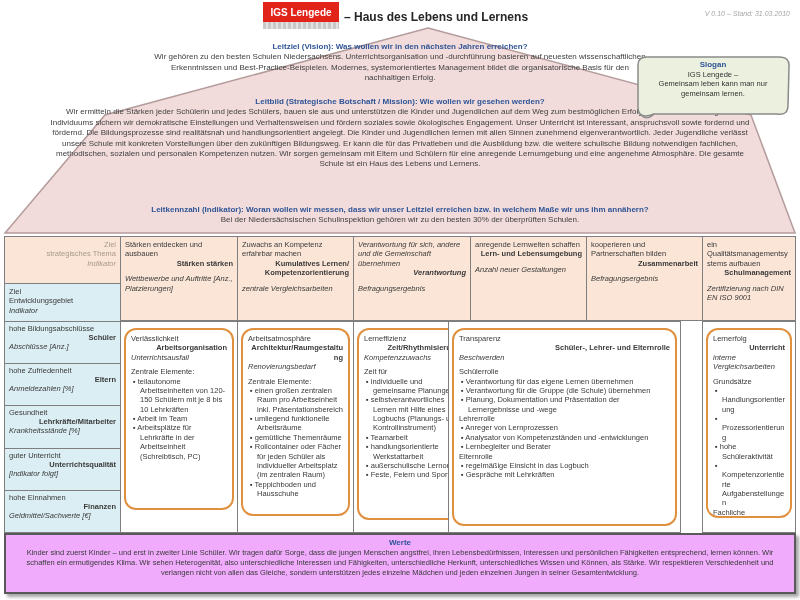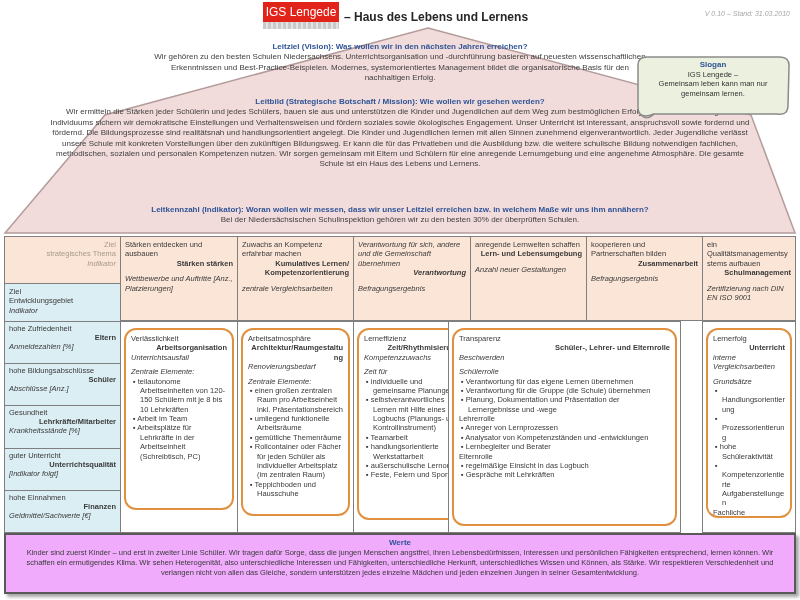--- a/index.html
+++ b/index.html
@@ -11,21 +11,21 @@
     --grid:#7f7f7f;
     --orange:#e0913f;
     --red:#e2231a;
     --ink:#3a3a3a;
   }
   html,body{margin:0;padding:0;background:#fff;}
   .page{position:relative;width:800px;height:600px;background:#fff;overflow:hidden;
         font-family:"Liberation Sans",sans-serif;color:var(--ink);}
   
   .logo{position:absolute;left:263px;top:2px;width:76px;height:20px;background:var(--red);
-        color:#fff;font-weight:normal;font-size:12px;display:flex;align-items:center;justify-content:center;}
+        color:#fff;font-weight:bold;font-size:10px;display:flex;align-items:center;justify-content:center;}
   .logo-sub{position:absolute;left:263px;top:22px;width:76px;height:7px;
         background:repeating-linear-gradient(90deg,#c9c9c9 0 3px,#e3e3e3 3px 5px);}
   .doc-title{position:absolute;left:344px;top:10px;font-size:12px;font-weight:bold;color:#262626;}
   .version{position:absolute;right:10px;top:10px;font-size:7px;font-style:italic;color:#a6a6a6;}
   
   .house-svg{position:absolute;left:0;top:0;}
   .house-text{position:absolute;text-align:center;line-height:1.3;}
   .house-head{color:var(--blue);font-weight:bold;font-size:8px;}
   .house-body{font-size:8px;color:#404040;}
   .leitziel{top:42px;left:150px;width:500px;}
@@ -58,21 +58,21 @@
   .scell{flex:1;box-sizing:border-box;border:1px solid var(--grid);background:var(--lblue);
          padding:2px 4px;font-size:7.5px;line-height:1.2;overflow:hidden;}
   .scell + .scell{margin-top:-1px;}
   .scell .cell-ind{margin-top:0;}
   
   .bcell{top:321px;height:212px;background:#fff;padding:0;}
   .sbox{box-sizing:border-box;margin:6px 3px 0 3px;border:2px solid var(--orange);border-radius:12px;
         padding:4px 5px;font-size:7.5px;line-height:1.25;overflow:hidden;}
   .box-title{font-weight:bold;text-align:right;}
   .box-ind{font-style:italic;}
-  .box-lead{margin-top:5px;font-style:italic;}
+  .box-lead{margin-top:5px;}
   .sbox ul{margin:0;padding:0 0 0 2px;list-style:none;}
   .sbox li{padding-left:7px;text-indent:-7px;}
   .sbox li::before{content:"▪ ";}
   
   .werte{position:absolute;left:4px;top:533px;width:792px;height:61px;box-sizing:border-box;
          background:#f0abfc;border:2px solid #595959;box-shadow:3px 3px 3px rgba(0,0,0,0.35);
          text-align:center;padding:3px 8px;font-size:7.5px;line-height:1.3;}
   .werte-title{color:var(--blue);font-weight:bold;font-size:8px;}
 </style>
 </head>
@@ -153,28 +153,28 @@
     <div class="cell-ind">Befragungsergebnis</div>
   </div>
   <div class="cell hcell c6">
     <div>ein Qualitätsmanagementsystems aufbauen</div>
     <div class="cell-title">Schulmanagement</div>
     <div class="cell-ind">Zertifizierung nach DIN EN ISO 9001</div>
   </div>
 
   <div class="sidebar">
     <div class="scell">
+      <div>hohe Bildungsabschlüsse</div>
+      <div class="cell-title">Schüler</div>
+      <div class="cell-ind">Abschlüsse [Anz.]</div>
+    </div>
+    <div class="scell">
       <div>hohe Zufriedenheit</div>
       <div class="cell-title">Eltern</div>
       <div class="cell-ind">Anmeldezahlen [%]</div>
-    </div>
-    <div class="scell">
-      <div>hohe Bildungsabschlüsse</div>
-      <div class="cell-title">Schüler</div>
-      <div class="cell-ind">Abschlüsse [Anz.]</div>
     </div>
     <div class="scell">
       <div>Gesundheit</div>
       <div class="cell-title">Lehrkräfte/Mitarbeiter</div>
       <div class="cell-ind">Krankheitsstände [%]</div>
     </div>
     <div class="scell">
       <div>guter Unterricht</div>
       <div class="cell-title">Unterrichtsqualität</div>
       <div class="cell-ind">[Indikator folgt]</div>

